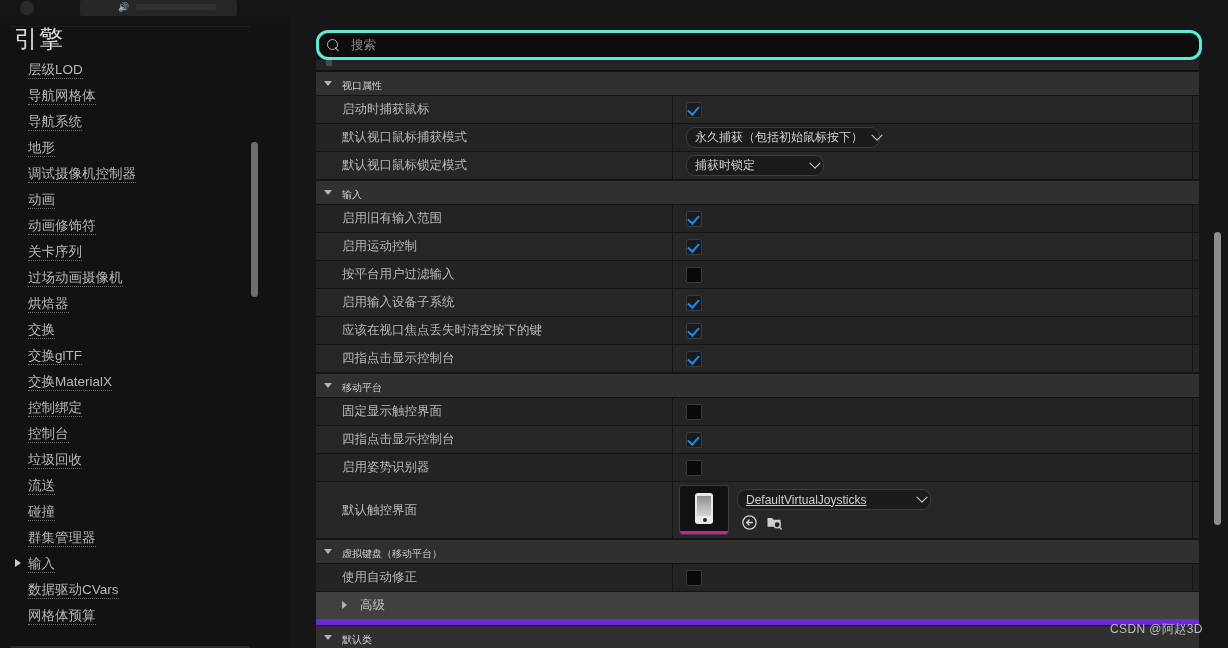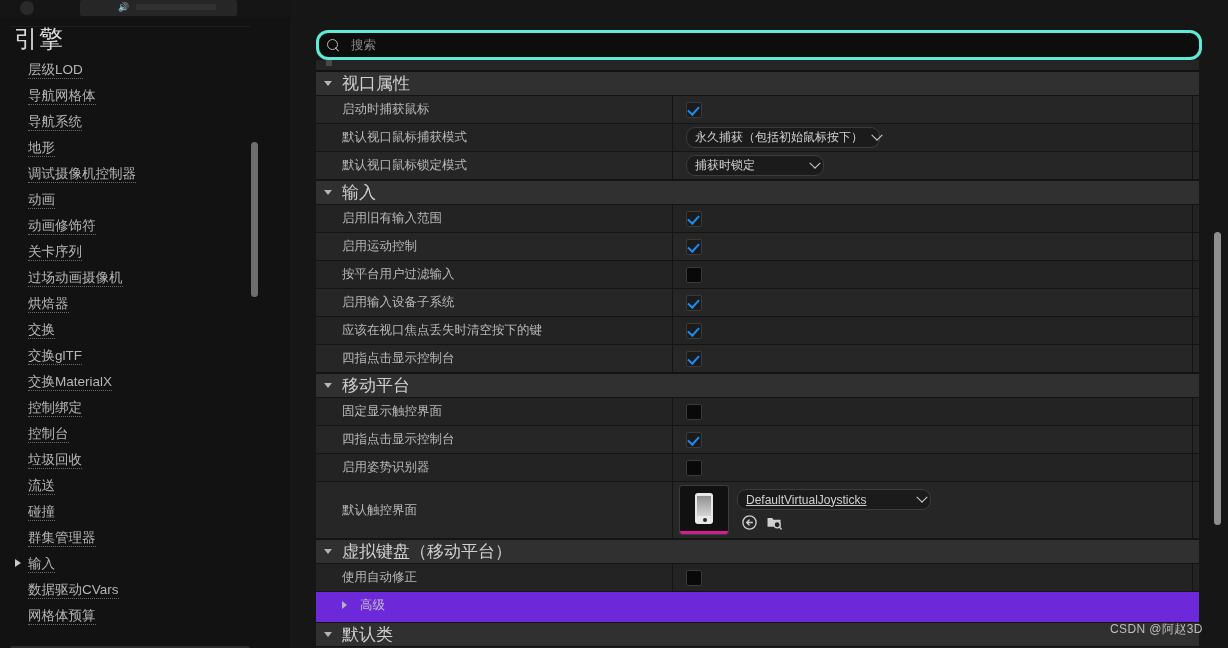--- a/index.html
+++ b/index.html
@@ -45,21 +45,21 @@
 
   
   .grid{position:absolute;left:26px;top:60px;width:883px;height:588px;overflow:hidden;background:#1f1f1f;}
   .partial-row{position:relative;height:10px;background:#252525;border-bottom:1px solid #111;}
   .partial-row .cut{position:absolute;left:10px;top:0;width:6px;height:6px;background:#8d8d8d;opacity:.35;}
 
   .sec{position:relative;height:23px;line-height:23px;background:#303030;border-bottom:1px solid #131313;
       border-top:1px solid #131313;cursor:pointer;}
   .sec .tw{position:absolute;left:8px;top:9px;width:0;height:0;
       border-top:5px solid #b4b4b4;border-left:4px solid transparent;border-right:4px solid transparent;}
-  .sec .t{position-left:0;margin-left:26px;font-size:17px;color:#cfcfcf;}
+  .sec .t{position-left:0;margin-left:26px;font-size:10px;color:#cfcfcf;}
 
   .row{position:relative;height:27px;display:flex;align-items:center;border-bottom:1px solid #141414;background:#232323;}
   .row.alt{background:#262626;}
   .row .name{width:356px;flex:none;padding-left:26px;box-sizing:border-box;font-size:12.5px;color:#b9b9b9;}
   .row .vsep{position:absolute;left:356px;top:0;width:1px;height:100%;background:#141414;}
   .row .vsep2{position:absolute;left:876px;top:0;width:1px;height:100%;background:#141414;}
   .row .val{flex:1;display:flex;align-items:center;padding-left:14px;}
 
   .chk{width:14px;height:14px;border-radius:2px;background:#090909;border:1px solid #3a3a3a;
       position:relative;cursor:pointer;flex:none;}
@@ -82,21 +82,21 @@
       position:relative;flex:none;cursor:pointer;overflow:hidden;}
   .thumb .phone{position:absolute;left:15px;top:7px;width:18px;height:31px;background:#e9e9e9;border-radius:3px;}
   .thumb .phone:before{content:"";position:absolute;left:2px;top:3px;width:14px;height:20px;
       background:linear-gradient(#8f8f8f,#d5d5d5);}
   .thumb .phone:after{content:"";position:absolute;left:7.5px;top:25px;width:4px;height:4px;background:#2a2a2a;border-radius:50%;}
   .thumb .bar{position:absolute;left:0;bottom:0;width:100%;height:3px;background:#cf1f8f;}
   .tiRight{margin-left:8px;display:flex;flex-direction:column;gap:4px;}
   .tiIcons{display:flex;align-items:center;gap:8px;padding-left:4px;}
   .iconbtn{width:17px;height:17px;cursor:pointer;}
 
-  .subrow{position:relative;height:27px;display:flex;align-items:center;background:#6d28d9;border-bottom:3px solid #6d28d9;}
+  .subrow{position:relative;height:27px;display:flex;align-items:center;background:#404040;border-bottom:6px solid #6d28d9;}
   .subrow .tw{position:absolute;left:26px;top:9px;width:0;height:0;
       border-left:5px solid #b4b4b4;border-top:4px solid transparent;border-bottom:4px solid transparent;}
   .subrow .t{margin-left:44px;font-size:12.5px;color:#c2c2c2;}
 
   .right-vscroll{position:absolute;left:1214px;top:232px;width:7px;height:293px;background:#8e8e8e;border-radius:4px;}
   .wm-wrap{position:absolute;left:1110px;top:621px;font-size:12px;color:#bdbdbd;letter-spacing:.4px;}
 </style>
 </head>
 <body>
 

